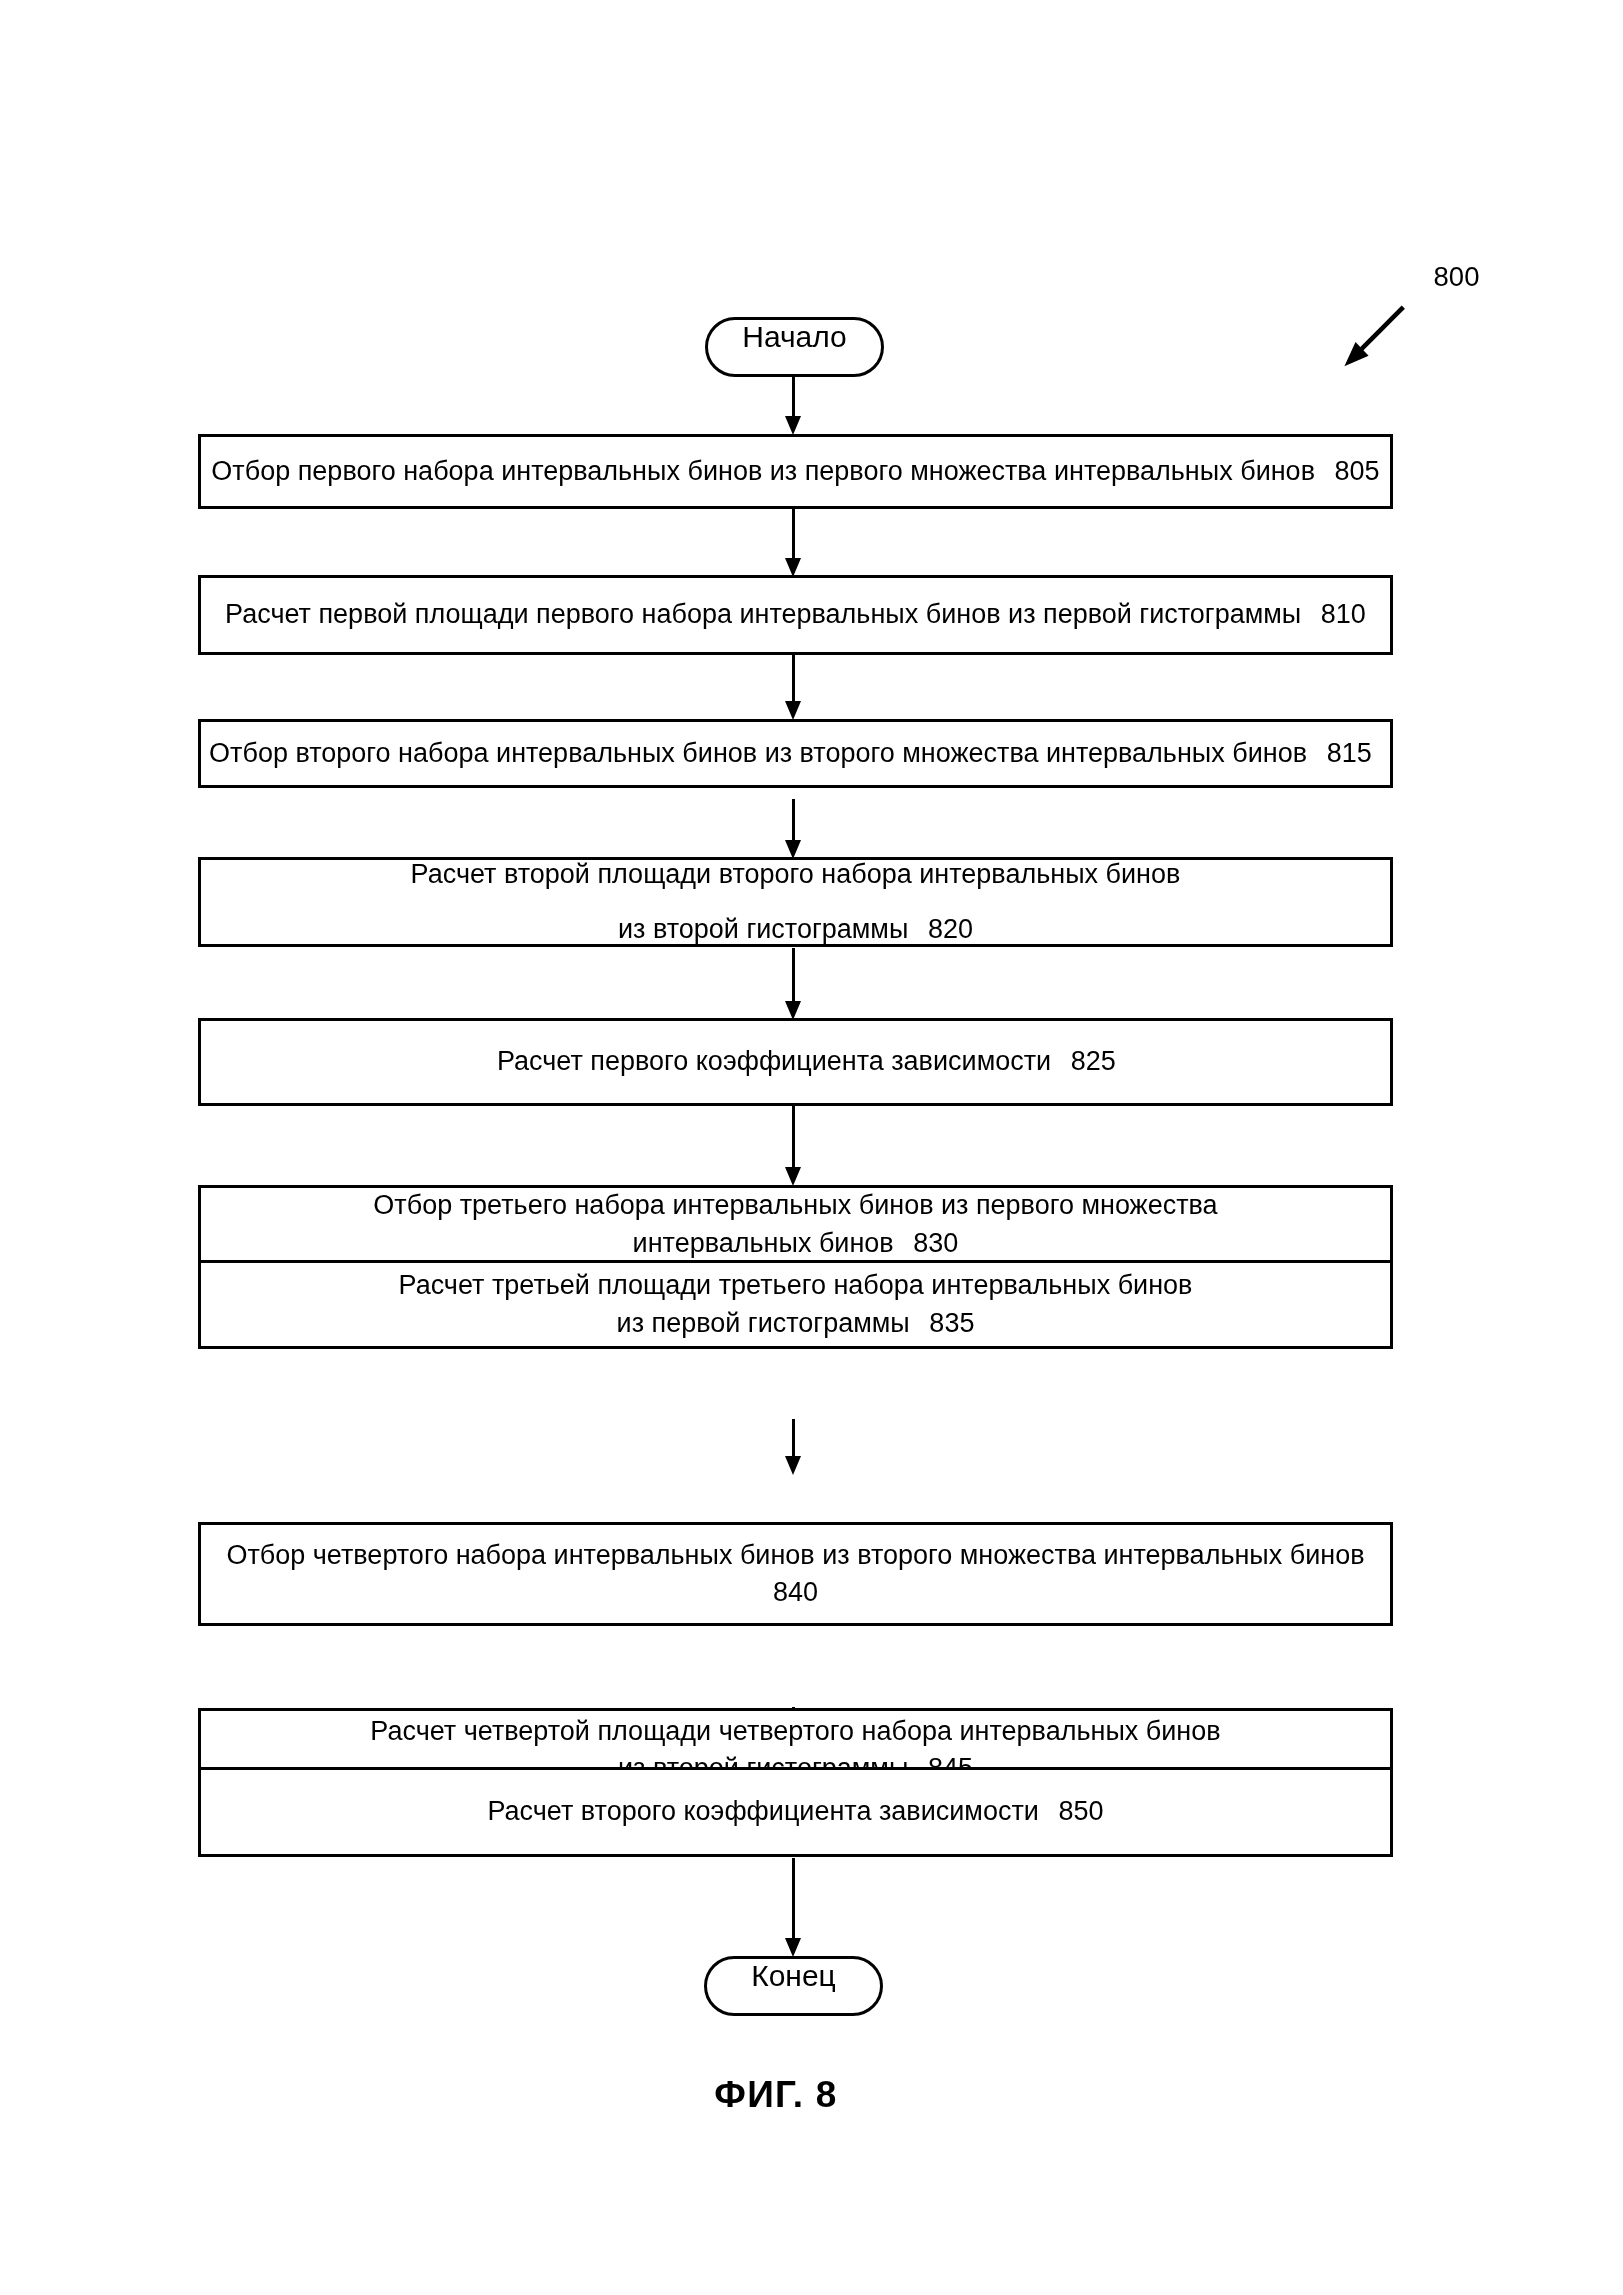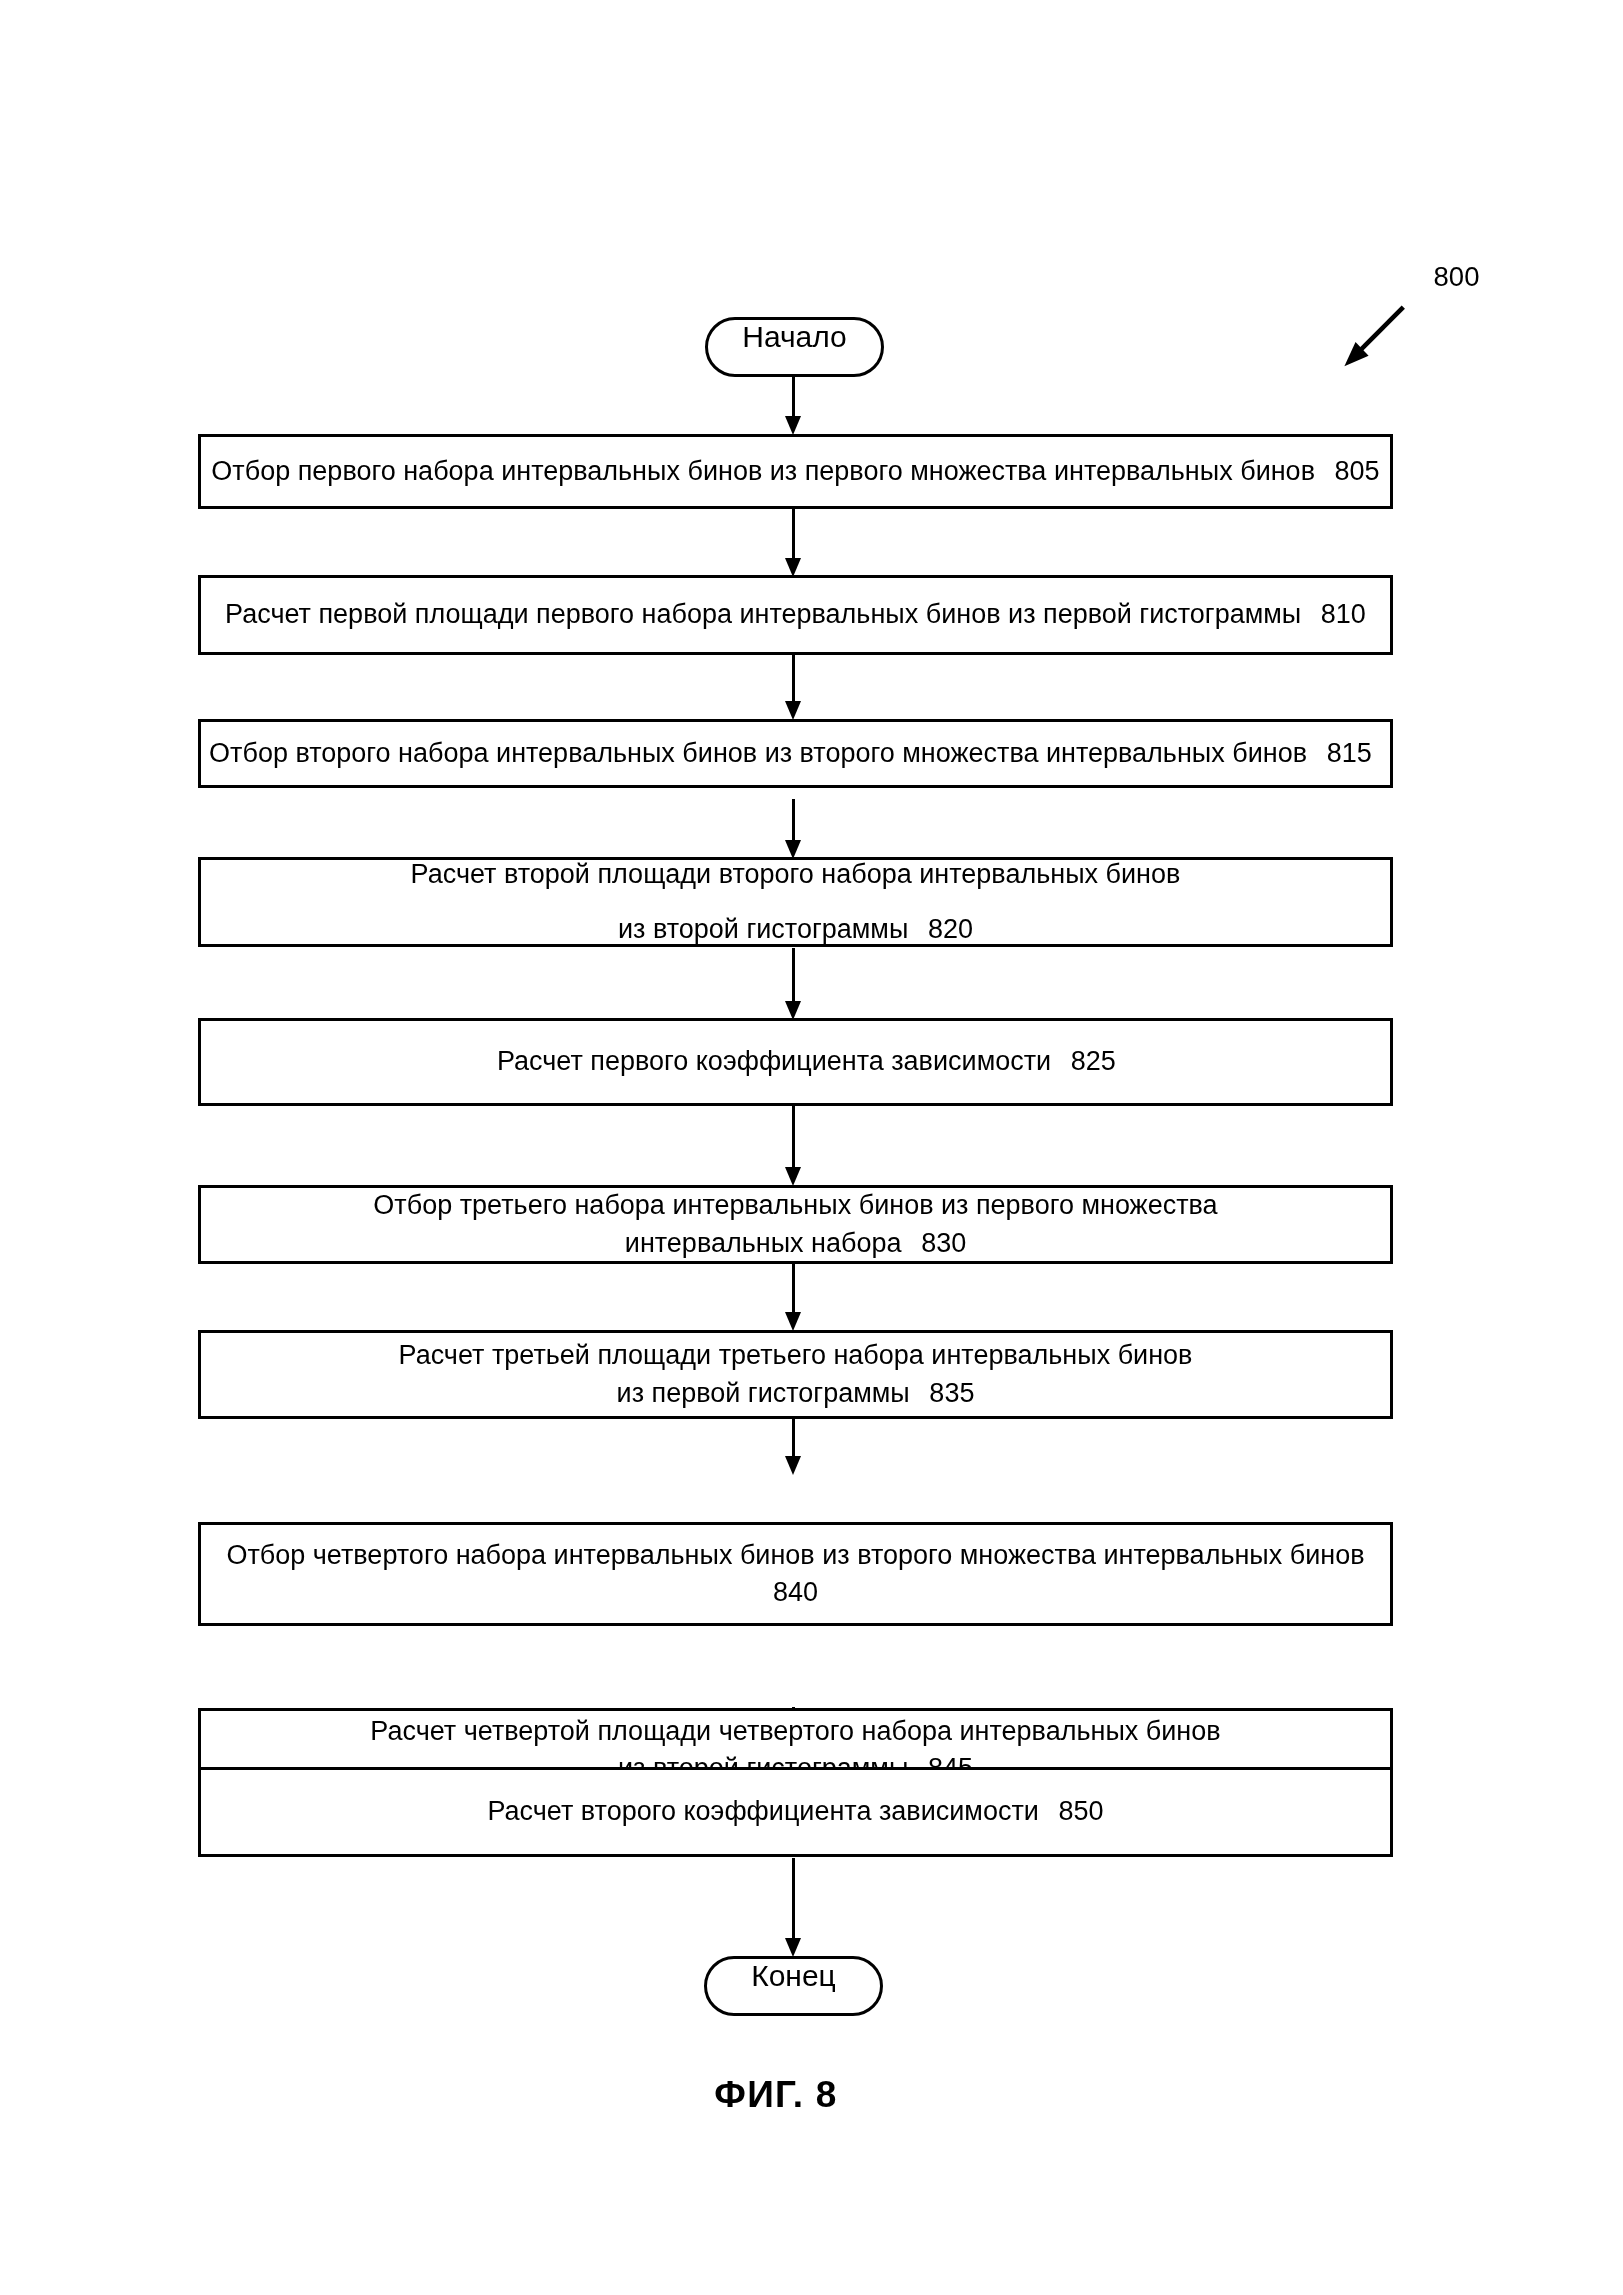--- a/index.html
+++ b/index.html
@@ -106,24 +106,24 @@
     <div class="line">Расчет второй площади второго набора интервальных бинов</div>
     <div class="line"><span>из второй гистограммы</span><span class="ref">820</span></div>
   </div>
 
   <div class="box" style="top:1018px;height:88px;padding-left:40px;">
     <div class="line"><span>Расчет первого коэффициента зависимости</span><span class="ref">825</span></div>
   </div>
 
   <div class="box" style="top:1185px;height:79px;">
     <div class="line">Отбор третьего набора интервальных бинов из первого множества</div>
-    <div class="line"><span>интервальных набора</span><span class="ref">830</span></div>
+    <div class="line"><span>интервальных бинов</span><span class="ref">830</span></div>
   </div>
 
-  <div class="box" style="top:1330px;height:89px;text-align:center;">
+  <div class="box" style="top:1260px;height:89px;text-align:center;">
     <div class="line">Расчет третьей площади третьего набора интервальных бинов</div>
     <div class="line"><span>из первой гистограммы</span><span class="ref">835</span></div>
   </div>
 
   <div class="box" style="top:1474px;height:104px;margin-top:48px;">
     <div class="line">Отбор четвертого набора интервальных бинов из второго множества интервальных бинов</div>
     <div class="line"><span class="ref solo">840</span></div>
   </div>
 
   <div class="box" style="top:1708px;height:84px;">

